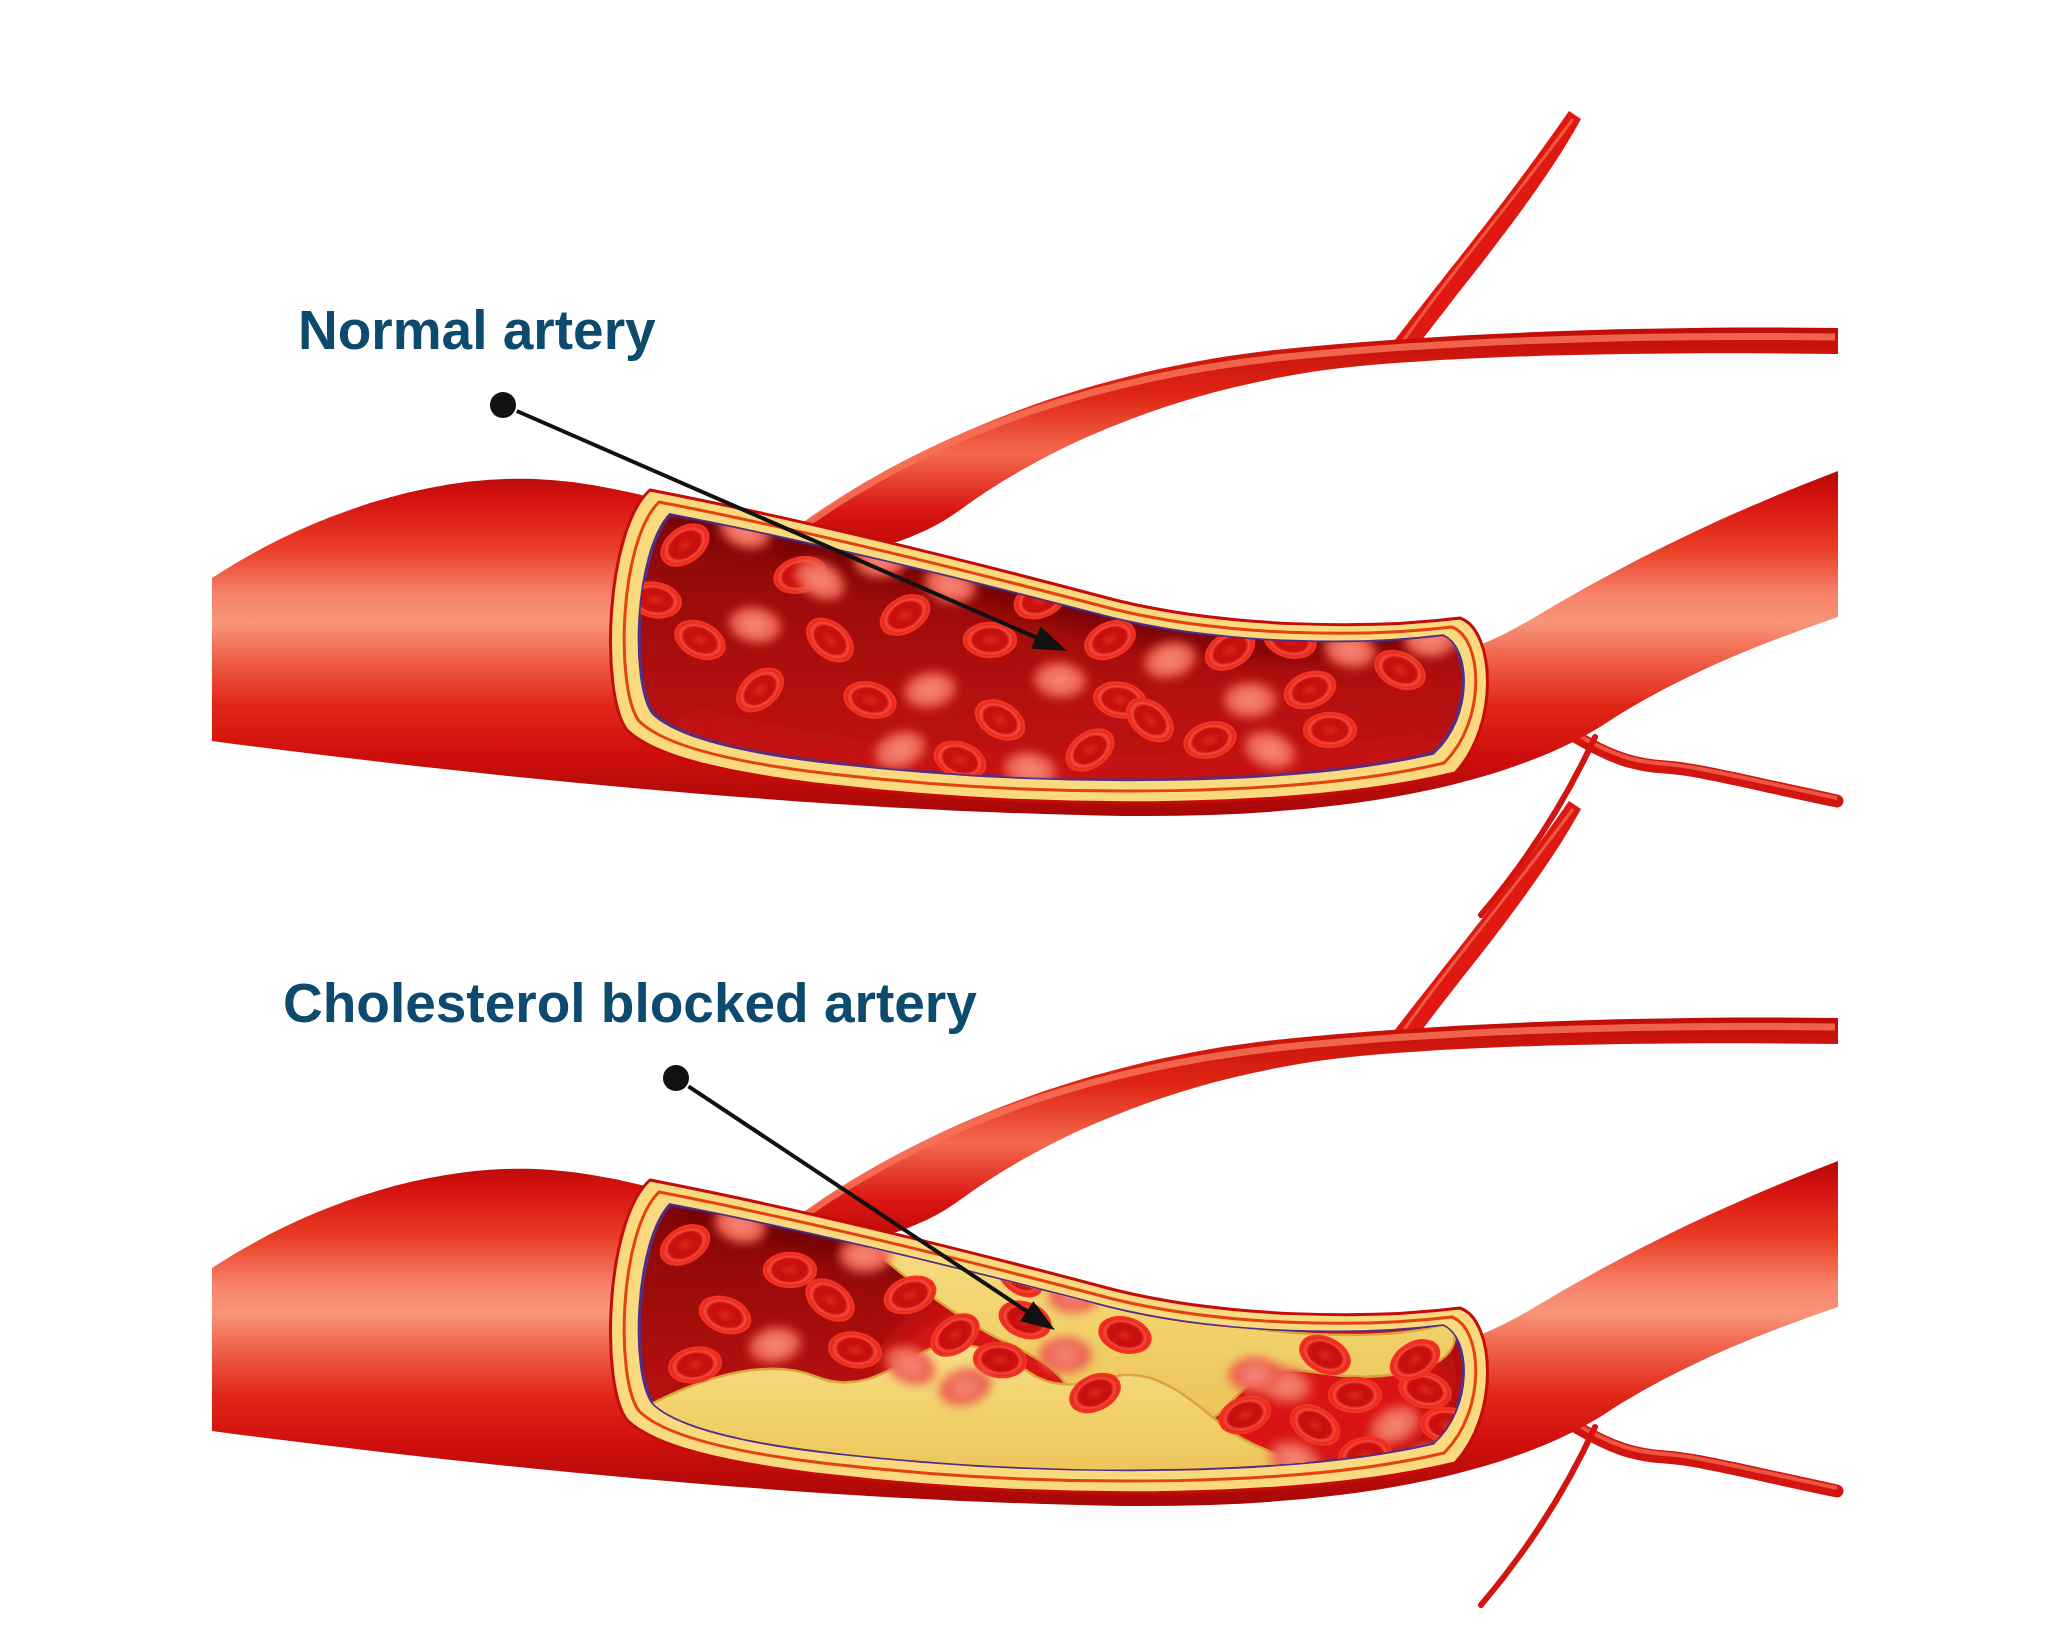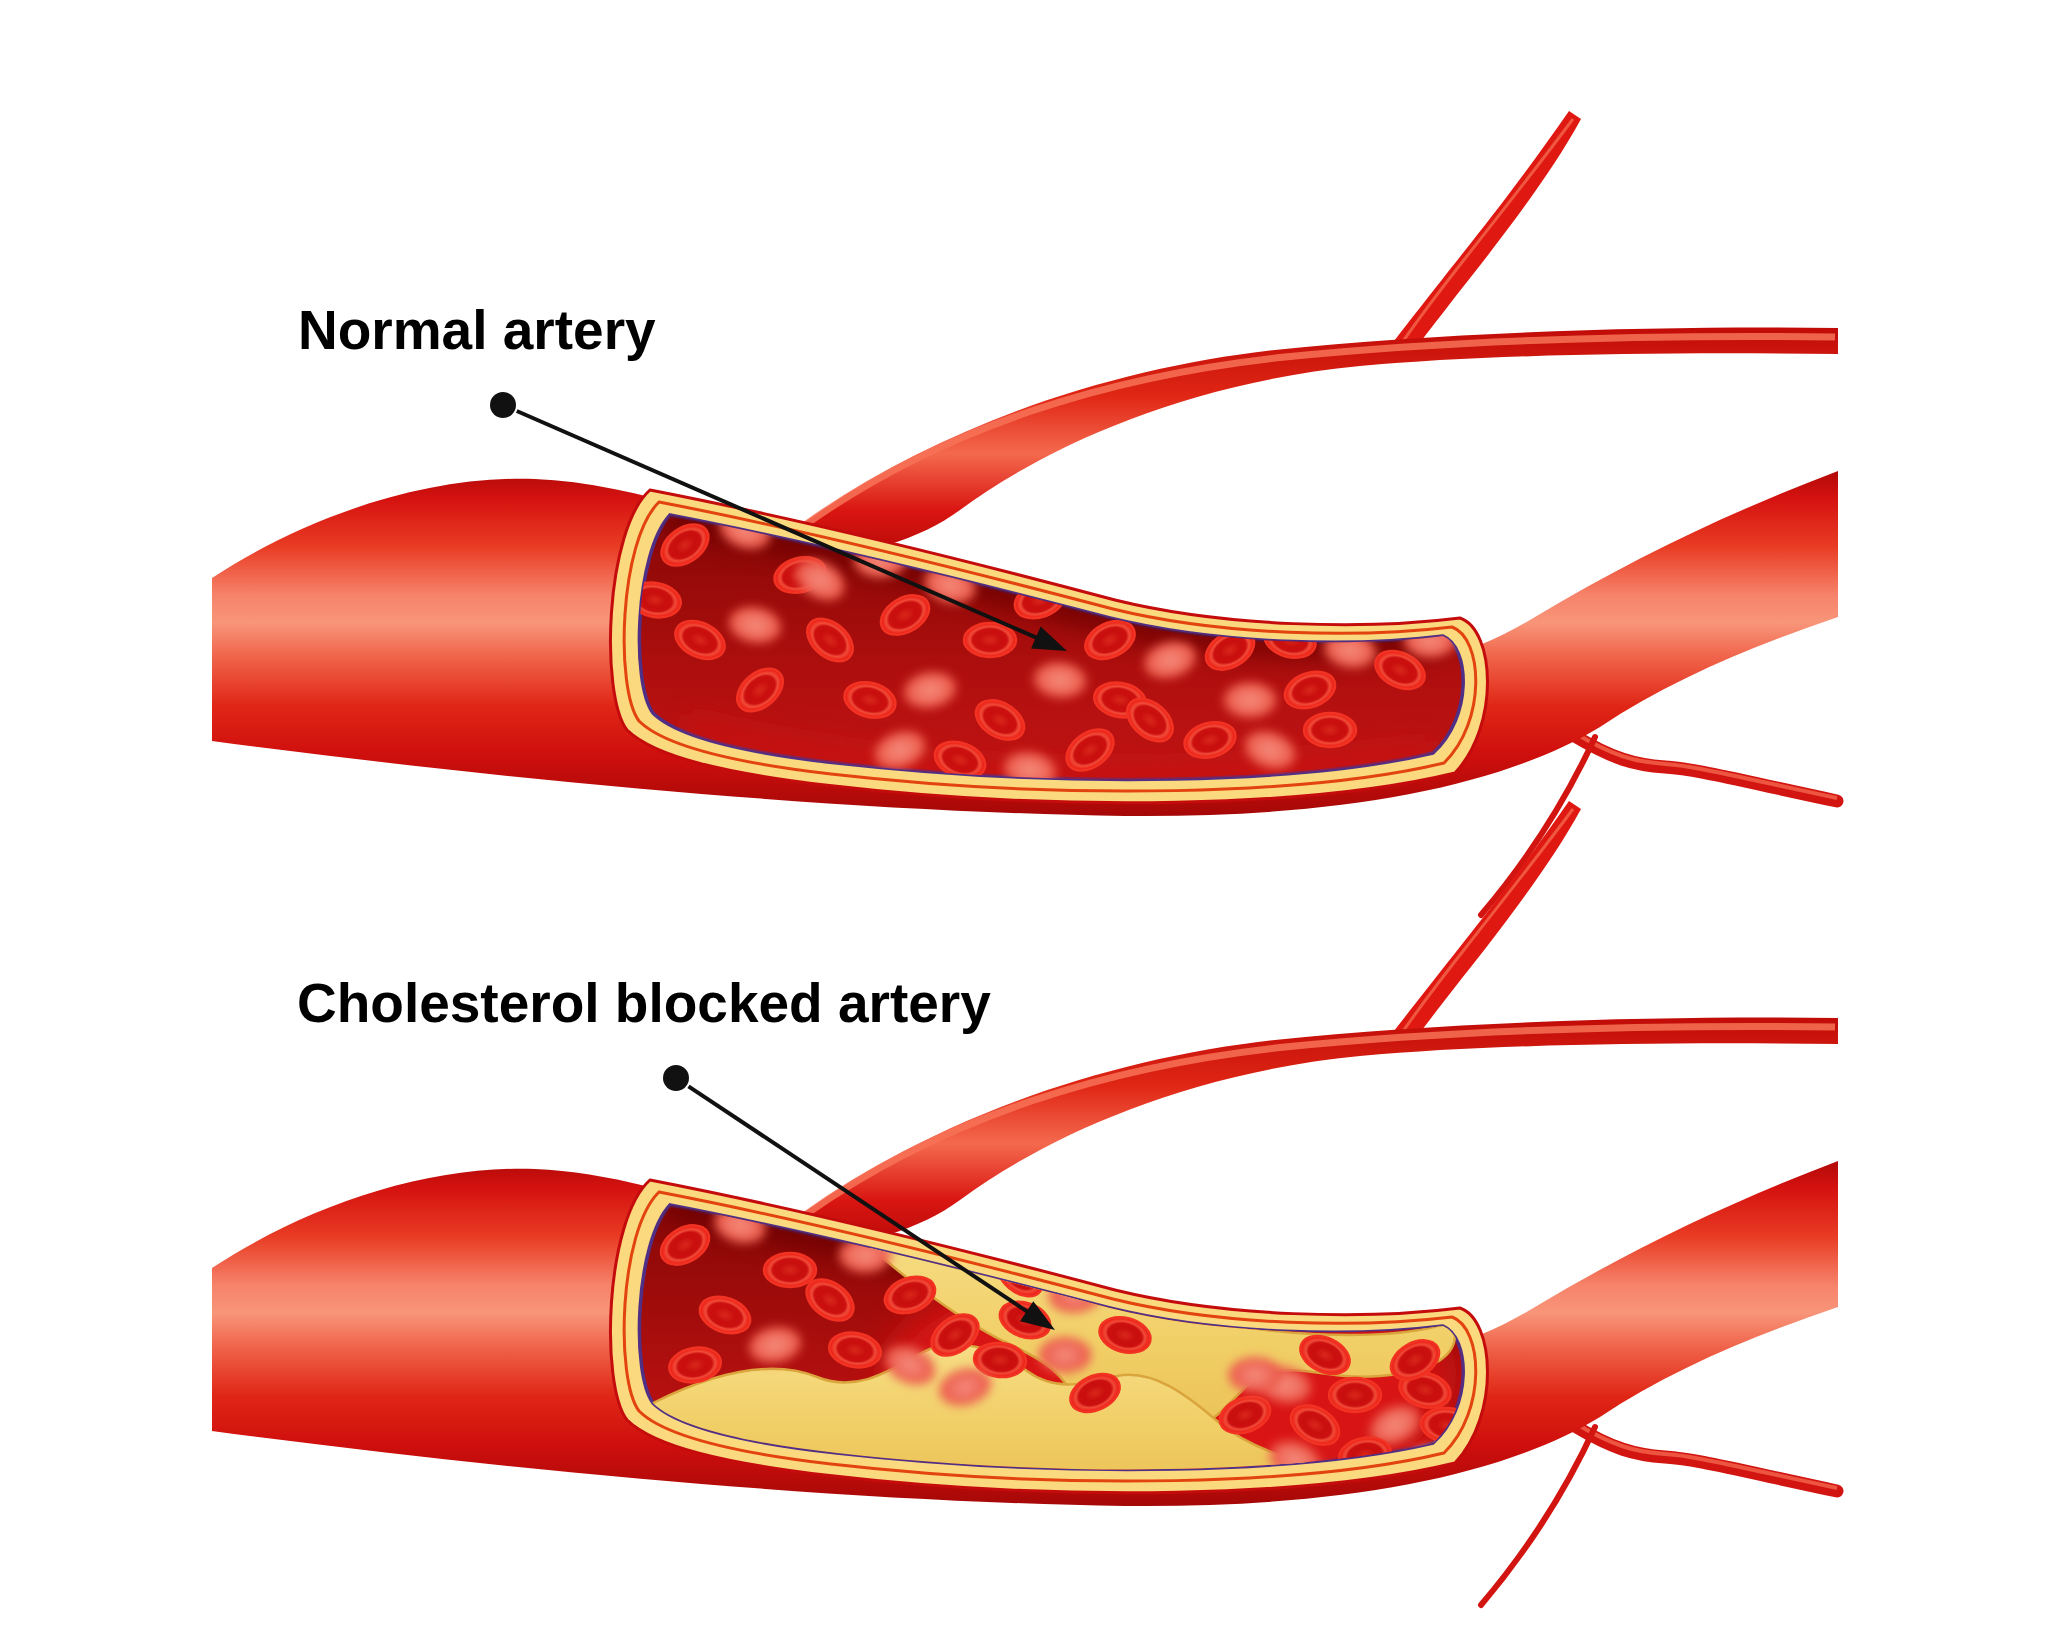--- a/index.html
+++ b/index.html
@@ -4,21 +4,21 @@
 <style>
   html,body{margin:0;padding:0;background:#ffffff;}
   body{font-family:"Liberation Sans", sans-serif;}
   .canvas{position:relative;width:2048px;height:1647px;background:#ffffff;overflow:hidden;}
   .canvas svg{position:absolute;left:0;top:0;}
   .figure-label{
     position:absolute;
     font-size:55px;
     font-weight:600;
     letter-spacing:0px;
-    color:#000000;
+    color:#0c4a6e;
     white-space:nowrap;
     line-height:1.1;
   }
 </style>
 </head>
 <body>
 
 <div class="canvas">
 
   <svg width="2048" height="1647" viewBox="0 0 2048 1647" xmlns="http://www.w3.org/2000/svg">
@@ -205,14 +205,14 @@
         </g>
         <g>
           <circle cx="676" cy="1078" r="13" fill="#111111"></circle>
           <line x1="688.4908859095145" y1="1086.3052856179359" x2="1033.3491310901748" y2="1315.604171595578" stroke="#111111" stroke-width="4"></line>
           <polygon points="1055,1330 1020.0430967774184,1321.1673946602905 1033.3315537661158,1301.1819772050671" fill="#111111"></polygon>
         </g>
       </g>
   </svg>
 
   <div class="figure-label" id="label-normal" style="left: 298px; top: 300px;">Normal artery</div>
-  <div class="figure-label" id="label-blocked" style="left: 283px; top: 973px; margin-left: 14px;">Cholesterol blocked artery</div>
+  <div class="figure-label" id="label-blocked" style="left: 283px; top: 973px;">Cholesterol blocked artery</div>
 </div>
 
 </body></html>

